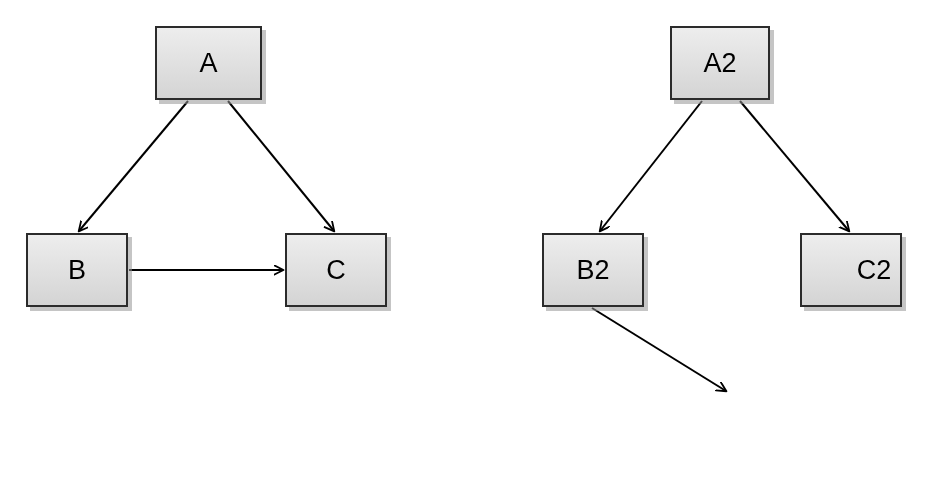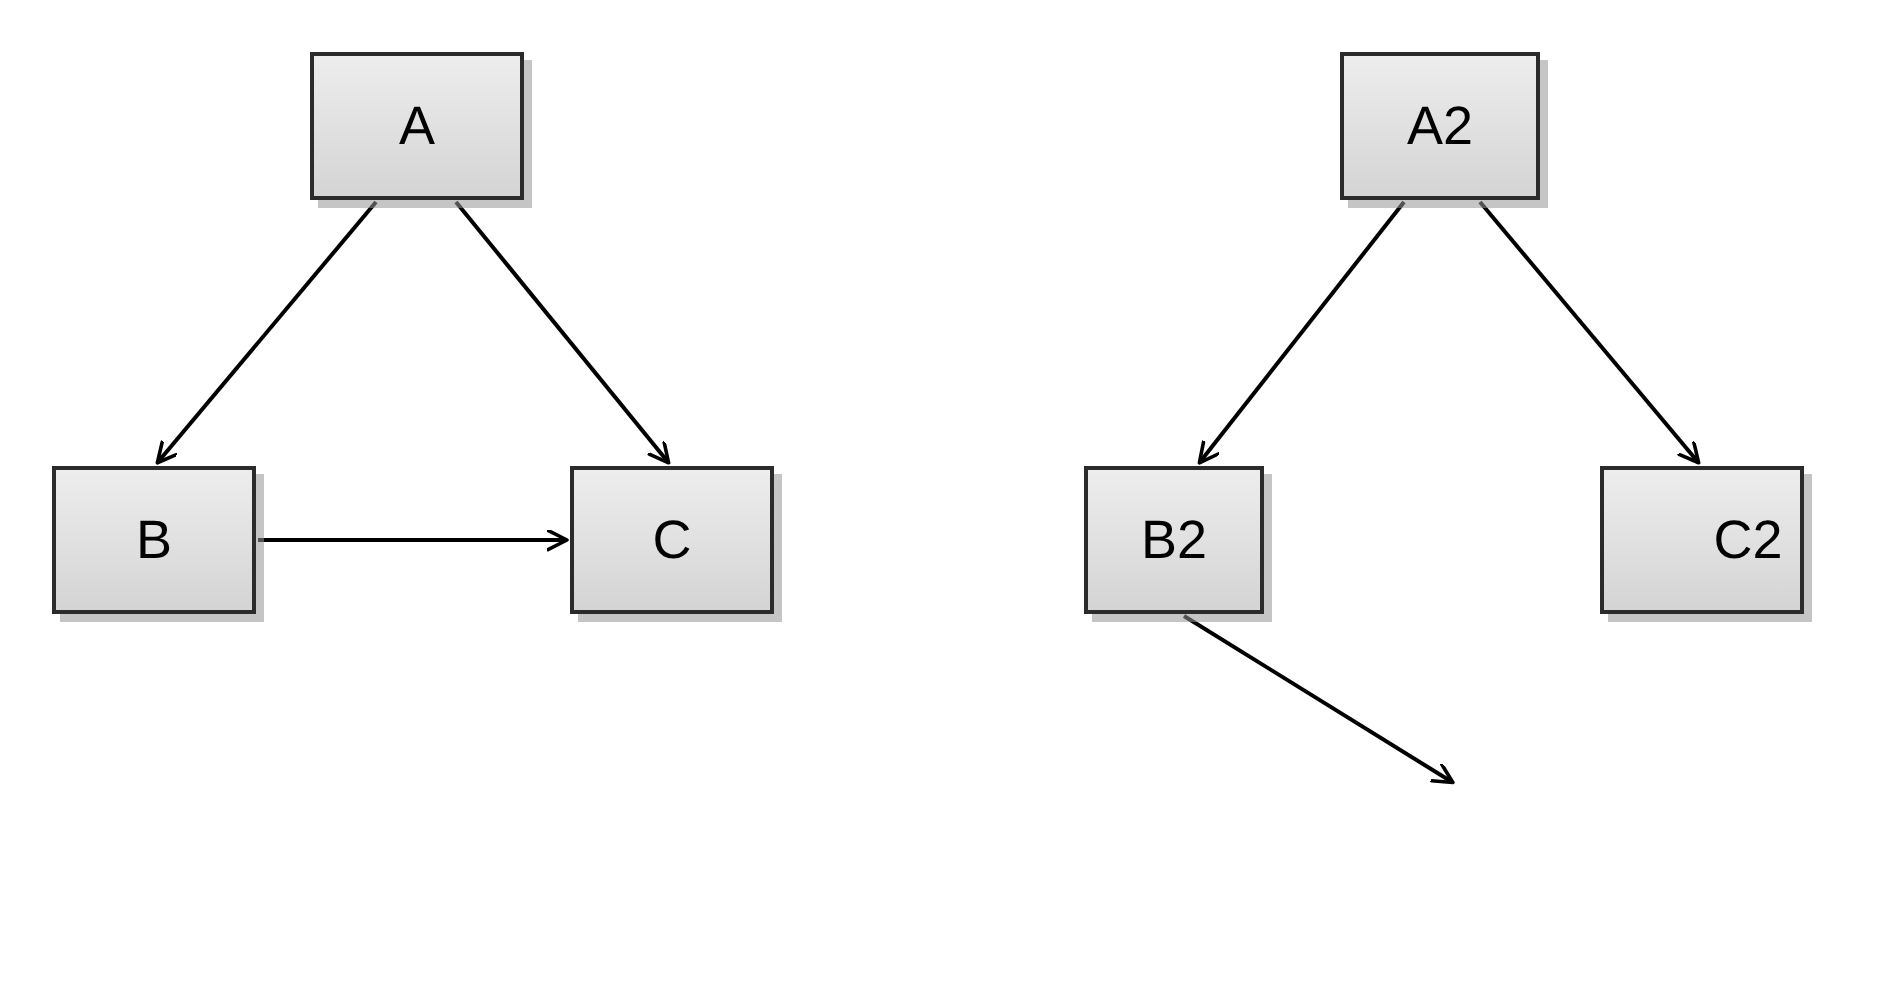--- a/index.html
+++ b/index.html
@@ -76,21 +76,21 @@
   </div>
 
   <div class="node" style="left:285px; top:233px; width:102px; height:74px;">
     <span class="node-label">C</span>
   </div>
 
   <div class="node" style="left:670px; top:26px; width:100px; height:74px;justify-content:center;">
     <span class="node-label">A2</span>
   </div>
 
-  <div class="node" style="left:542px; top:233px; width:90px; height:74px;">
+  <div class="node" style="left:542px; top:233px; width:102px; height:74px;">
     <span class="node-label">B2</span>
   </div>
 
   <div class="node" style="left:800px; top:233px; width:102px; height:74px;padding-left:46px;">
     <span class="node-label">C2</span>
   </div>
 
 
 </div>
 

